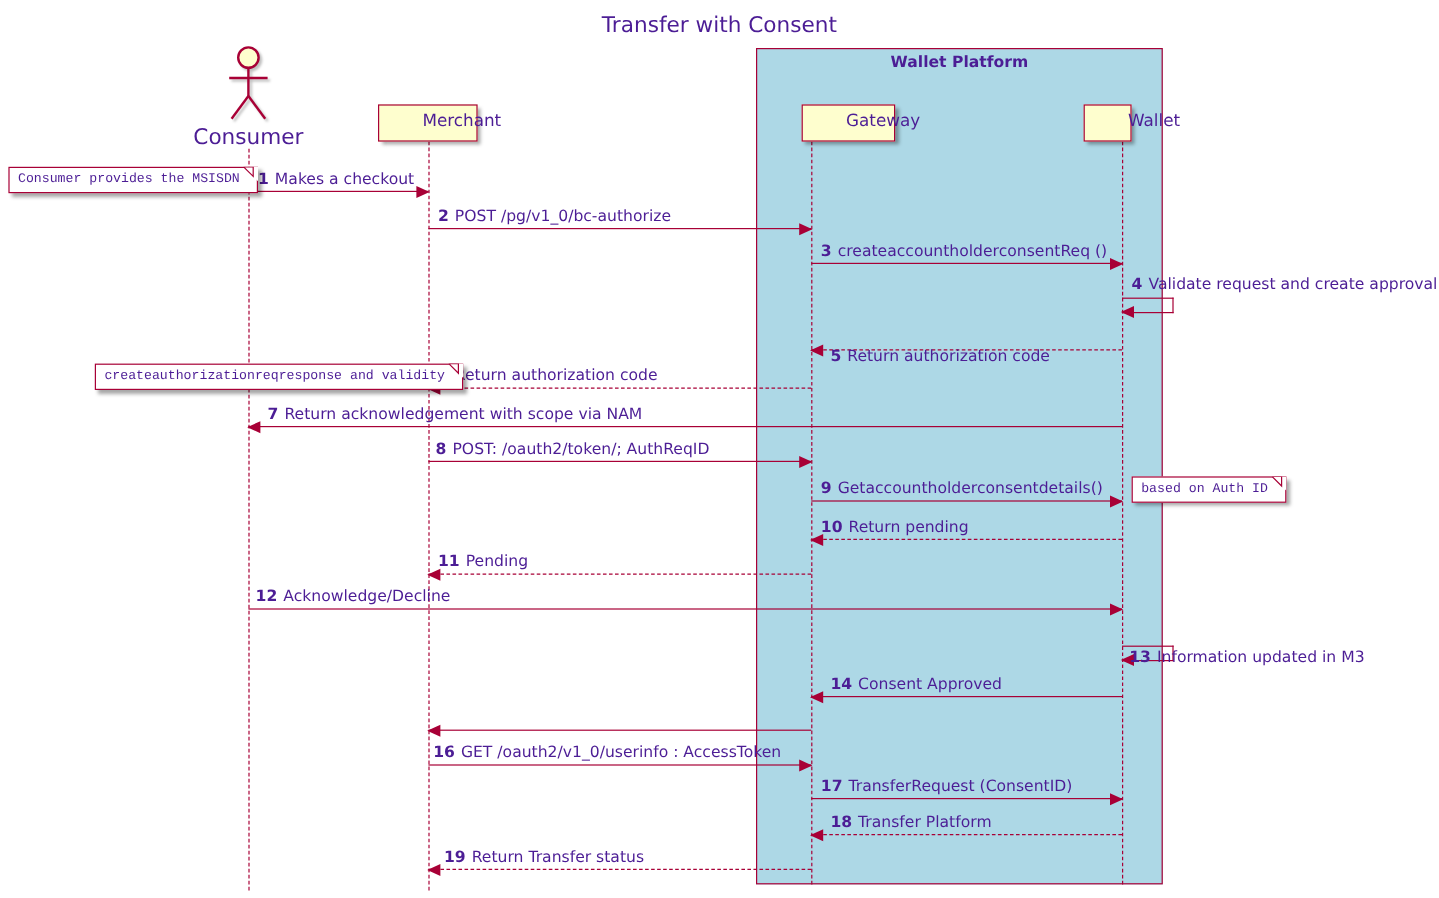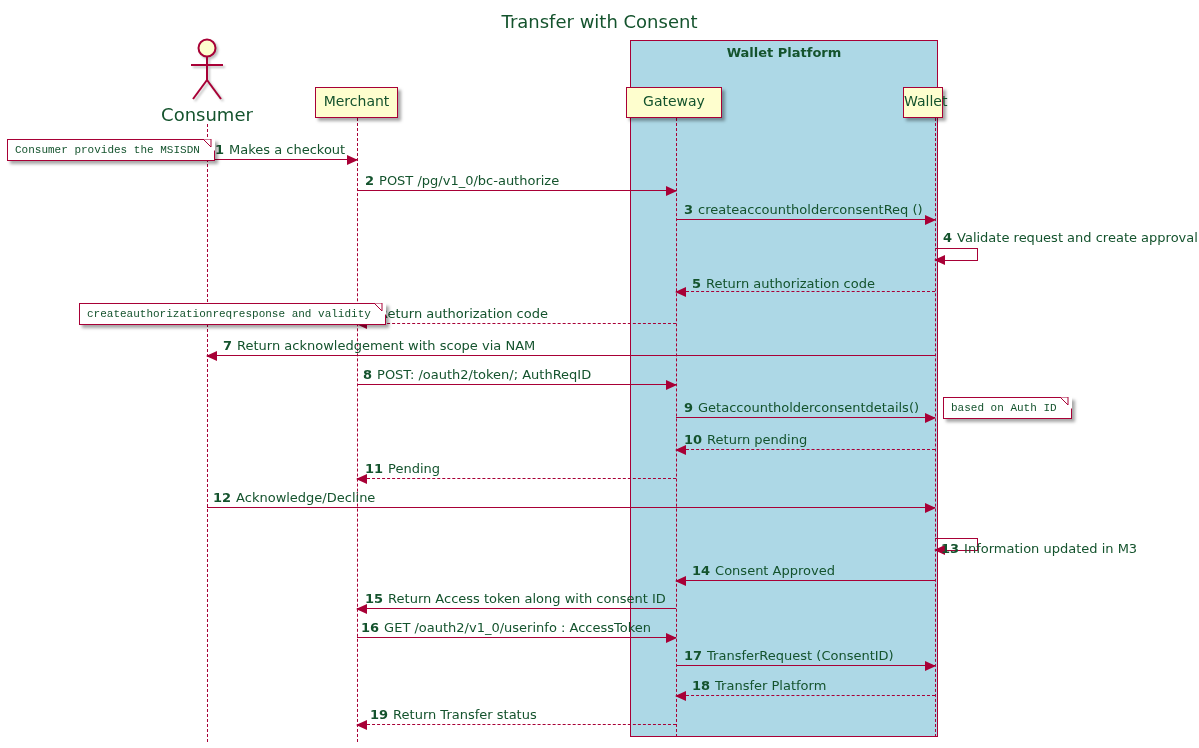--- a/index.html
+++ b/index.html
@@ -1,32 +1,32 @@
 <!DOCTYPE html>
 <html><head>
 <meta charset="utf-8">
 <style>
   html,body{margin:0;padding:0;background:#ffffff;}
   .stage{position:relative;width:1199px;height:748px;background:#ffffff;overflow:hidden;
-         font-family:"DejaVu Sans",sans-serif;color:#14532d;}
+         font-family:"DejaVu Sans",sans-serif;color:#4c1d95;}
   .title{position:absolute;top:11px;left:0;width:100%;text-align:center;font-size:18px;}
 
   
-  .platform{position:absolute;left:630px;top:40px;width:308px;height:697px;
+  .platform{position:absolute;left:630px;top:40px;width:339px;height:697px;
             background:#ADD8E6;border:1px solid #A80036;box-sizing:border-box;z-index:1;}
   .platform-label{position:absolute;top:4px;left:0;width:100%;text-align:center;
                   font-weight:bold;font-size:13px;}
 
   
   .lifeline{position:absolute;width:0;border-left:1px dashed #A80036;z-index:2;}
 
   
   .pbox{position:absolute;top:87px;height:31px;background:#FEFECE;border:1.5px solid #A80036;
         box-sizing:border-box;box-shadow:3px 3px 3px rgba(0,0,0,0.35);
-        font-size:14px;text-align:center;line-height:27px;z-index:3;white-space:nowrap;}
+        font-size:14px;text-align:center;line-height:27px;z-index:3;white-space:nowrap;padding-left:36px;}
 
   
   .actor-svg{position:absolute;left:186px;top:38px;z-index:3;
              filter:drop-shadow(2px 2px 1px rgba(0,0,0,0.25));}
   .actor-label{position:absolute;left:147px;top:104px;width:120px;text-align:center;
                font-size:18px;z-index:3;}
 
   
   .msg-line{position:absolute;height:0;border-top:1px solid #A80036;z-index:4;}
   .msg-line.dashed{border-top-style:dashed;}
@@ -65,21 +65,21 @@
   <svg class="actor-svg" width="42" height="66" viewBox="0 0 42 66">
     <circle cx="21" cy="10" r="8.5" fill="#FEFECE" stroke="#A80036" stroke-width="2"></circle>
     <line x1="21" y1="18.5" x2="21" y2="42" stroke="#A80036" stroke-width="2"></line>
     <line x1="5" y1="27" x2="37" y2="27" stroke="#A80036" stroke-width="2"></line>
     <line x1="21" y1="42" x2="7" y2="61" stroke="#A80036" stroke-width="2"></line>
     <line x1="21" y1="42" x2="35" y2="61" stroke="#A80036" stroke-width="2"></line>
   </svg>
   <div class="actor-label">Consumer</div>
 
   <div class="pbox" style="left:315px;width:83px">Merchant</div>
-  <div class="pbox" style="left:626px;width:96px">Gateway</div>
+  <div class="pbox" style="left:668px;width:78px">Gateway</div>
   <div class="pbox" style="left:903px;width:40px">Wallet</div>
 
   <div class="msg-line" style="left:207px;top:159px;width:150px">
       <div class="head r"></div>
     </div>
   <div class="msg-label" style="left:215px;top:142px"><span class="num">1</span><span>Makes a checkout</span></div>
 
   <div class="msg-line" style="left:357px;top:190px;width:319px">
       <div class="head r"></div>
     </div>
@@ -91,21 +91,21 @@
   <div class="msg-label" style="left:684px;top:202px"><span class="num">3</span><span>createaccountholderconsentReq ()</span></div>
 
   <div class="selfmsg" style="left:935px;top:248px;width:43px;height:13px">
       <div class="head l"></div>
     </div>
   <div class="msg-label" style="left:943px;top:230px"><span class="num">4</span><span>Validate request and create approval</span></div>
 
   <div class="msg-line dashed" style="left:676px;top:291px;width:259px">
       <div class="head l"></div>
     </div>
-  <div class="msg-label" style="left:692px;top:276px"><span class="num">5</span><span>Return authorization code</span></div>
+  <div class="msg-label" style="left:692px;top:290px"><span class="num">5</span><span>Return authorization code</span></div>
 
   <div class="msg-line dashed" style="left:357px;top:323px;width:319px">
       <div class="head l"></div>
     </div>
   <div class="msg-label" style="left:365px;top:306px"><span class="num">6</span><span>Return authorization code</span></div>
 
   <div class="msg-line" style="left:207px;top:355px;width:728px">
       <div class="head l"></div>
     </div>
   <div class="msg-label" style="left:223px;top:338px"><span class="num">7</span><span>Return acknowledgement with scope via NAM</span></div>
@@ -141,21 +141,20 @@
   <div class="msg-label" style="left:941px;top:541px"><span class="num">13</span><span>Information updated in M3</span></div>
 
   <div class="msg-line" style="left:676px;top:580px;width:259px">
       <div class="head l"></div>
     </div>
   <div class="msg-label" style="left:692px;top:563px"><span class="num">14</span><span>Consent Approved</span></div>
 
   <div class="msg-line" style="left:357px;top:608px;width:319px">
       <div class="head l"></div>
     </div>
-  <div class="msg-label" style="left:365px;top:591px"><span class="num">15</span><span>Return Access token along with consent ID</span></div>
 
   <div class="msg-line" style="left:357px;top:637px;width:319px">
       <div class="head r"></div>
     </div>
   <div class="msg-label" style="left:361px;top:620px"><span class="num">16</span><span>GET /oauth2/v1_0/userinfo : AccessToken</span></div>
 
   <div class="msg-line" style="left:676px;top:665px;width:259px">
       <div class="head r"></div>
     </div>
   <div class="msg-label" style="left:684px;top:648px"><span class="num">17</span><span>TransferRequest (ConsentID)</span></div>

